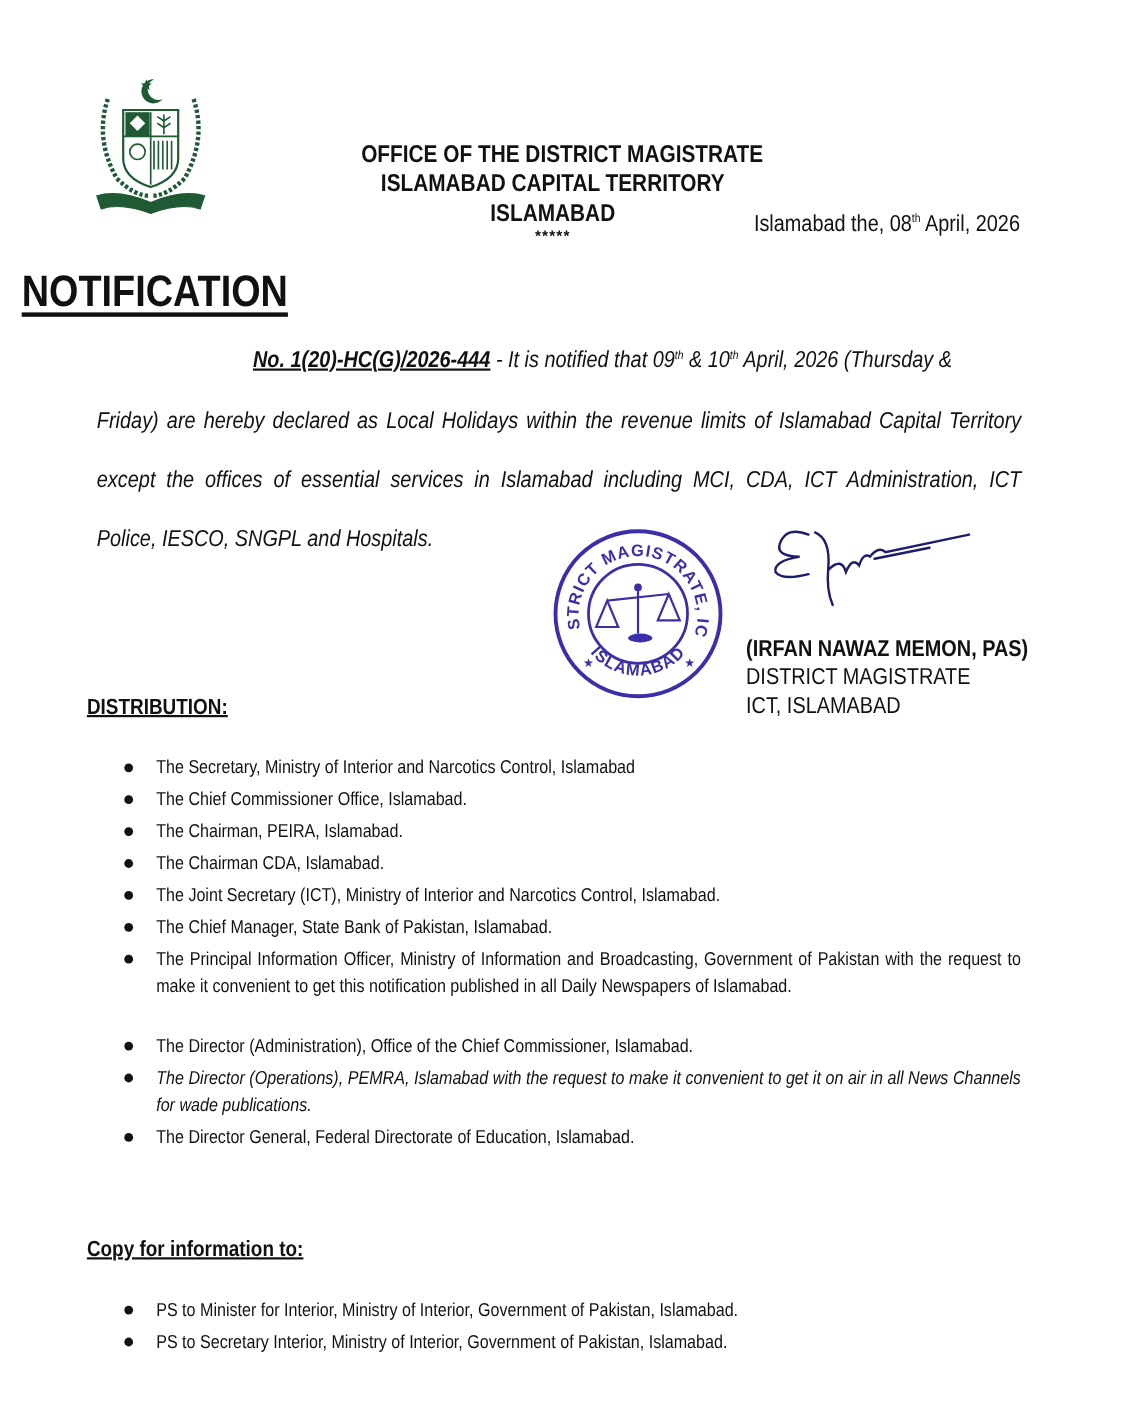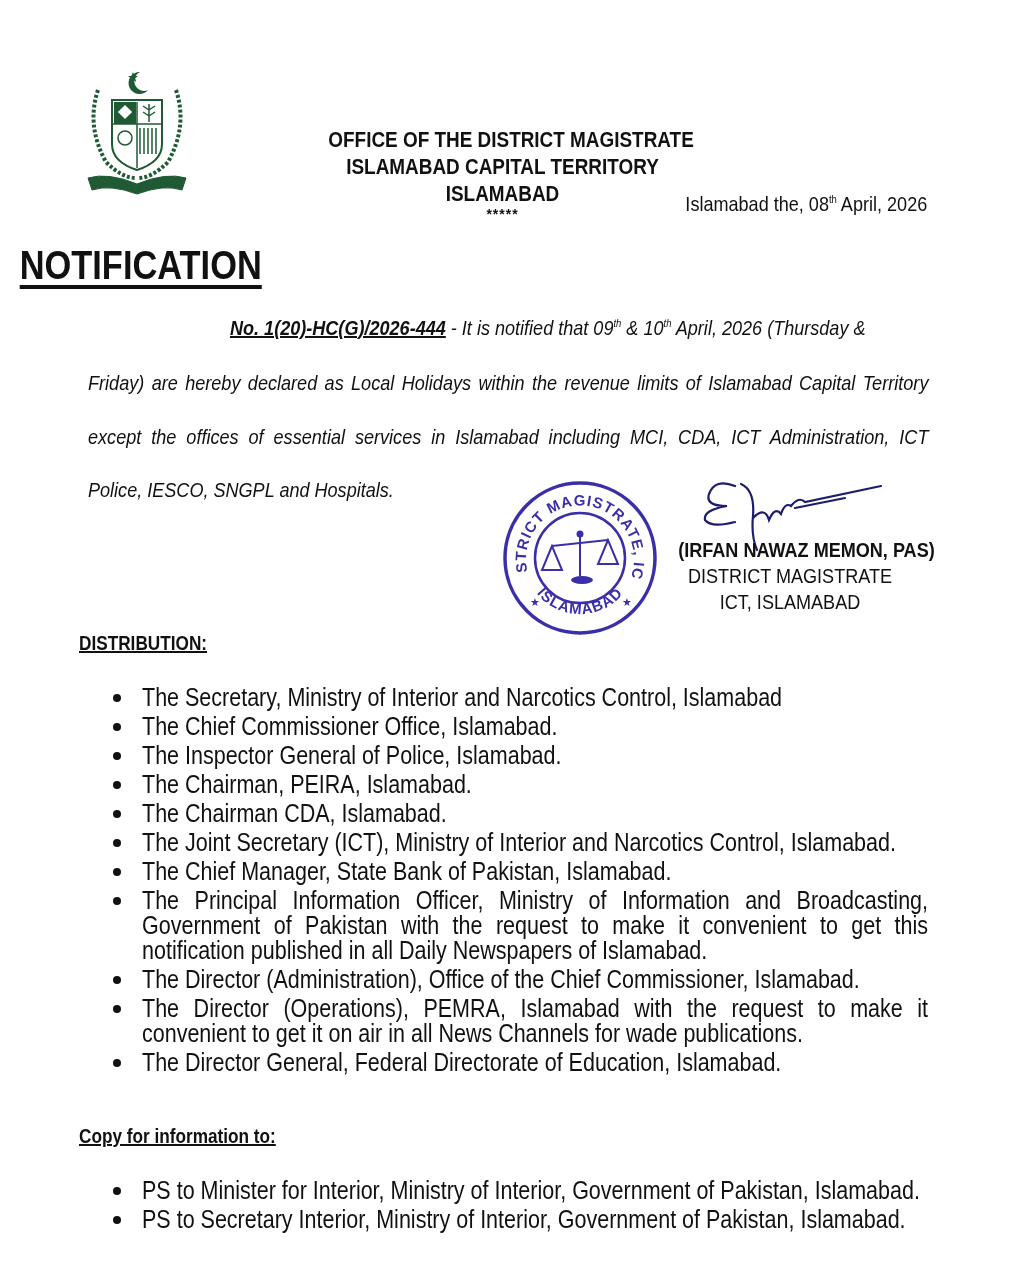--- a/index.html
+++ b/index.html
@@ -16,26 +16,26 @@
   .dateline { position: absolute; right: 102px; top: 192px; font-size: 21px; transform: scaleX(0.86); transform-origin: right top; white-space: nowrap; }
   sup { font-size: 11px; vertical-align: 8px; line-height: 0; }
   .title { position: absolute; left: 0; right: 0; top: 243px; text-align: left; }
   .title span { display: inline-block; font-weight: bold; font-size: 40px; text-decoration: underline; text-decoration-thickness: 4px; text-underline-offset: 6px; transform: scaleX(0.86); }
   .para { position: absolute; left: 88px; width: 840px; font-size: 21px; }
   .para .row { position: absolute; left: 0; white-space: nowrap; font-style: italic; }
   .para .j { display: block; width: 975px; text-align: justify; text-align-last: justify; transform: scaleX(0.862); transform-origin: left top; }
   .ref { font-weight: bold; text-decoration: underline; text-decoration-thickness: 2px; }
   .stamp { position: absolute; left: 500px; top: 478px; width: 160px; height: 160px; }
   .signature { position: absolute; left: 695px; top: 476px; width: 190px; height: 80px; }
-  .sigblock { position: absolute; left: 660px; top: 537px; width: 260px; text-align: center; }
+  .sigblock { position: absolute; left: 660px; top: 577px; width: 260px; text-align: left; }
   .sigblock div { font-size: 21px; line-height: 26px; white-space: nowrap; transform: scaleX(0.86); }
   .sigblock .name { font-weight: bold; }
   .section-heading { position: absolute; left: 79px; font-size: 20px; font-weight: bold; text-decoration: underline; white-space: nowrap; transform: scaleX(0.86); transform-origin: left top; }
   .list { position: absolute; left: 110px; width: 818px; margin: 0; padding: 0; list-style: none; }
-  .list li { position: relative; padding-left: 32px; font-size: 25px; line-height: 25px; margin-bottom: 4px; }
+  .list li { position: relative; padding-left: 32px; font-size: 17px; line-height: 25px; margin-bottom: 4px; }
   .list li .bullet { position: absolute; left: 3px; top: 9px; width: 8px; height: 8px; border-radius: 50%; background: #111; }
   .list li .txt { display: block; width: 914px; transform: scaleX(0.86); transform-origin: left top; text-align: justify; }
   .list li.multi .txt { text-align-last: left; }
 </style>
 </head>
 <body>
 
 <div class="emblem">
   <svg width="118" height="130" viewBox="0 0 118 130">
     <g fill="#1f5a34" stroke="#1f5a34">
@@ -137,24 +137,20 @@
   <li>
       <span class="bullet"></span>
       <span class="txt">The Secretary, Ministry of Interior and Narcotics Control, Islamabad</span>
     </li>
   <li>
       <span class="bullet"></span>
       <span class="txt">The Chief Commissioner Office, Islamabad.</span>
     </li>
   <li>
       <span class="bullet"></span>
-      <span class="txt">The Inspector General of Police, Islamabad.</span>
-    </li>
-  <li>
-      <span class="bullet"></span>
       <span class="txt">The Chairman, PEIRA, Islamabad.</span>
     </li>
   <li>
       <span class="bullet"></span>
       <span class="txt">The Chairman CDA, Islamabad.</span>
     </li>
   <li>
       <span class="bullet"></span>
       <span class="txt">The Joint Secretary (ICT), Ministry of Interior and Narcotics Control, Islamabad.</span>
     </li>
@@ -163,21 +159,21 @@
       <span class="txt">The Chief Manager, State Bank of Pakistan, Islamabad.</span>
     </li>
   <li class="multi" style="height:75px;">
       <span class="bullet"></span>
       <span class="txt">The Principal Information Officer, Ministry of Information and Broadcasting, Government of Pakistan with the request to make it convenient to get this notification published in all Daily Newspapers of Islamabad.</span>
     </li>
   <li>
       <span class="bullet"></span>
       <span class="txt">The Director (Administration), Office of the Chief Commissioner, Islamabad.</span>
     </li>
-  <li class="multi" style="height:50px;">
+  <li class="multi" style="height:50px;font-style:italic;">
       <span class="bullet"></span>
       <span class="txt">The Director (Operations), PEMRA, Islamabad with the request to make it convenient to get it on air in all News Channels for wade publications.</span>
     </li>
   <li>
       <span class="bullet"></span>
       <span class="txt">The Director General, Federal Directorate of Education, Islamabad.</span>
     </li>
 </ul>
 
 <div class="section-heading" style="top:1125px;">Copy for information to:</div>

